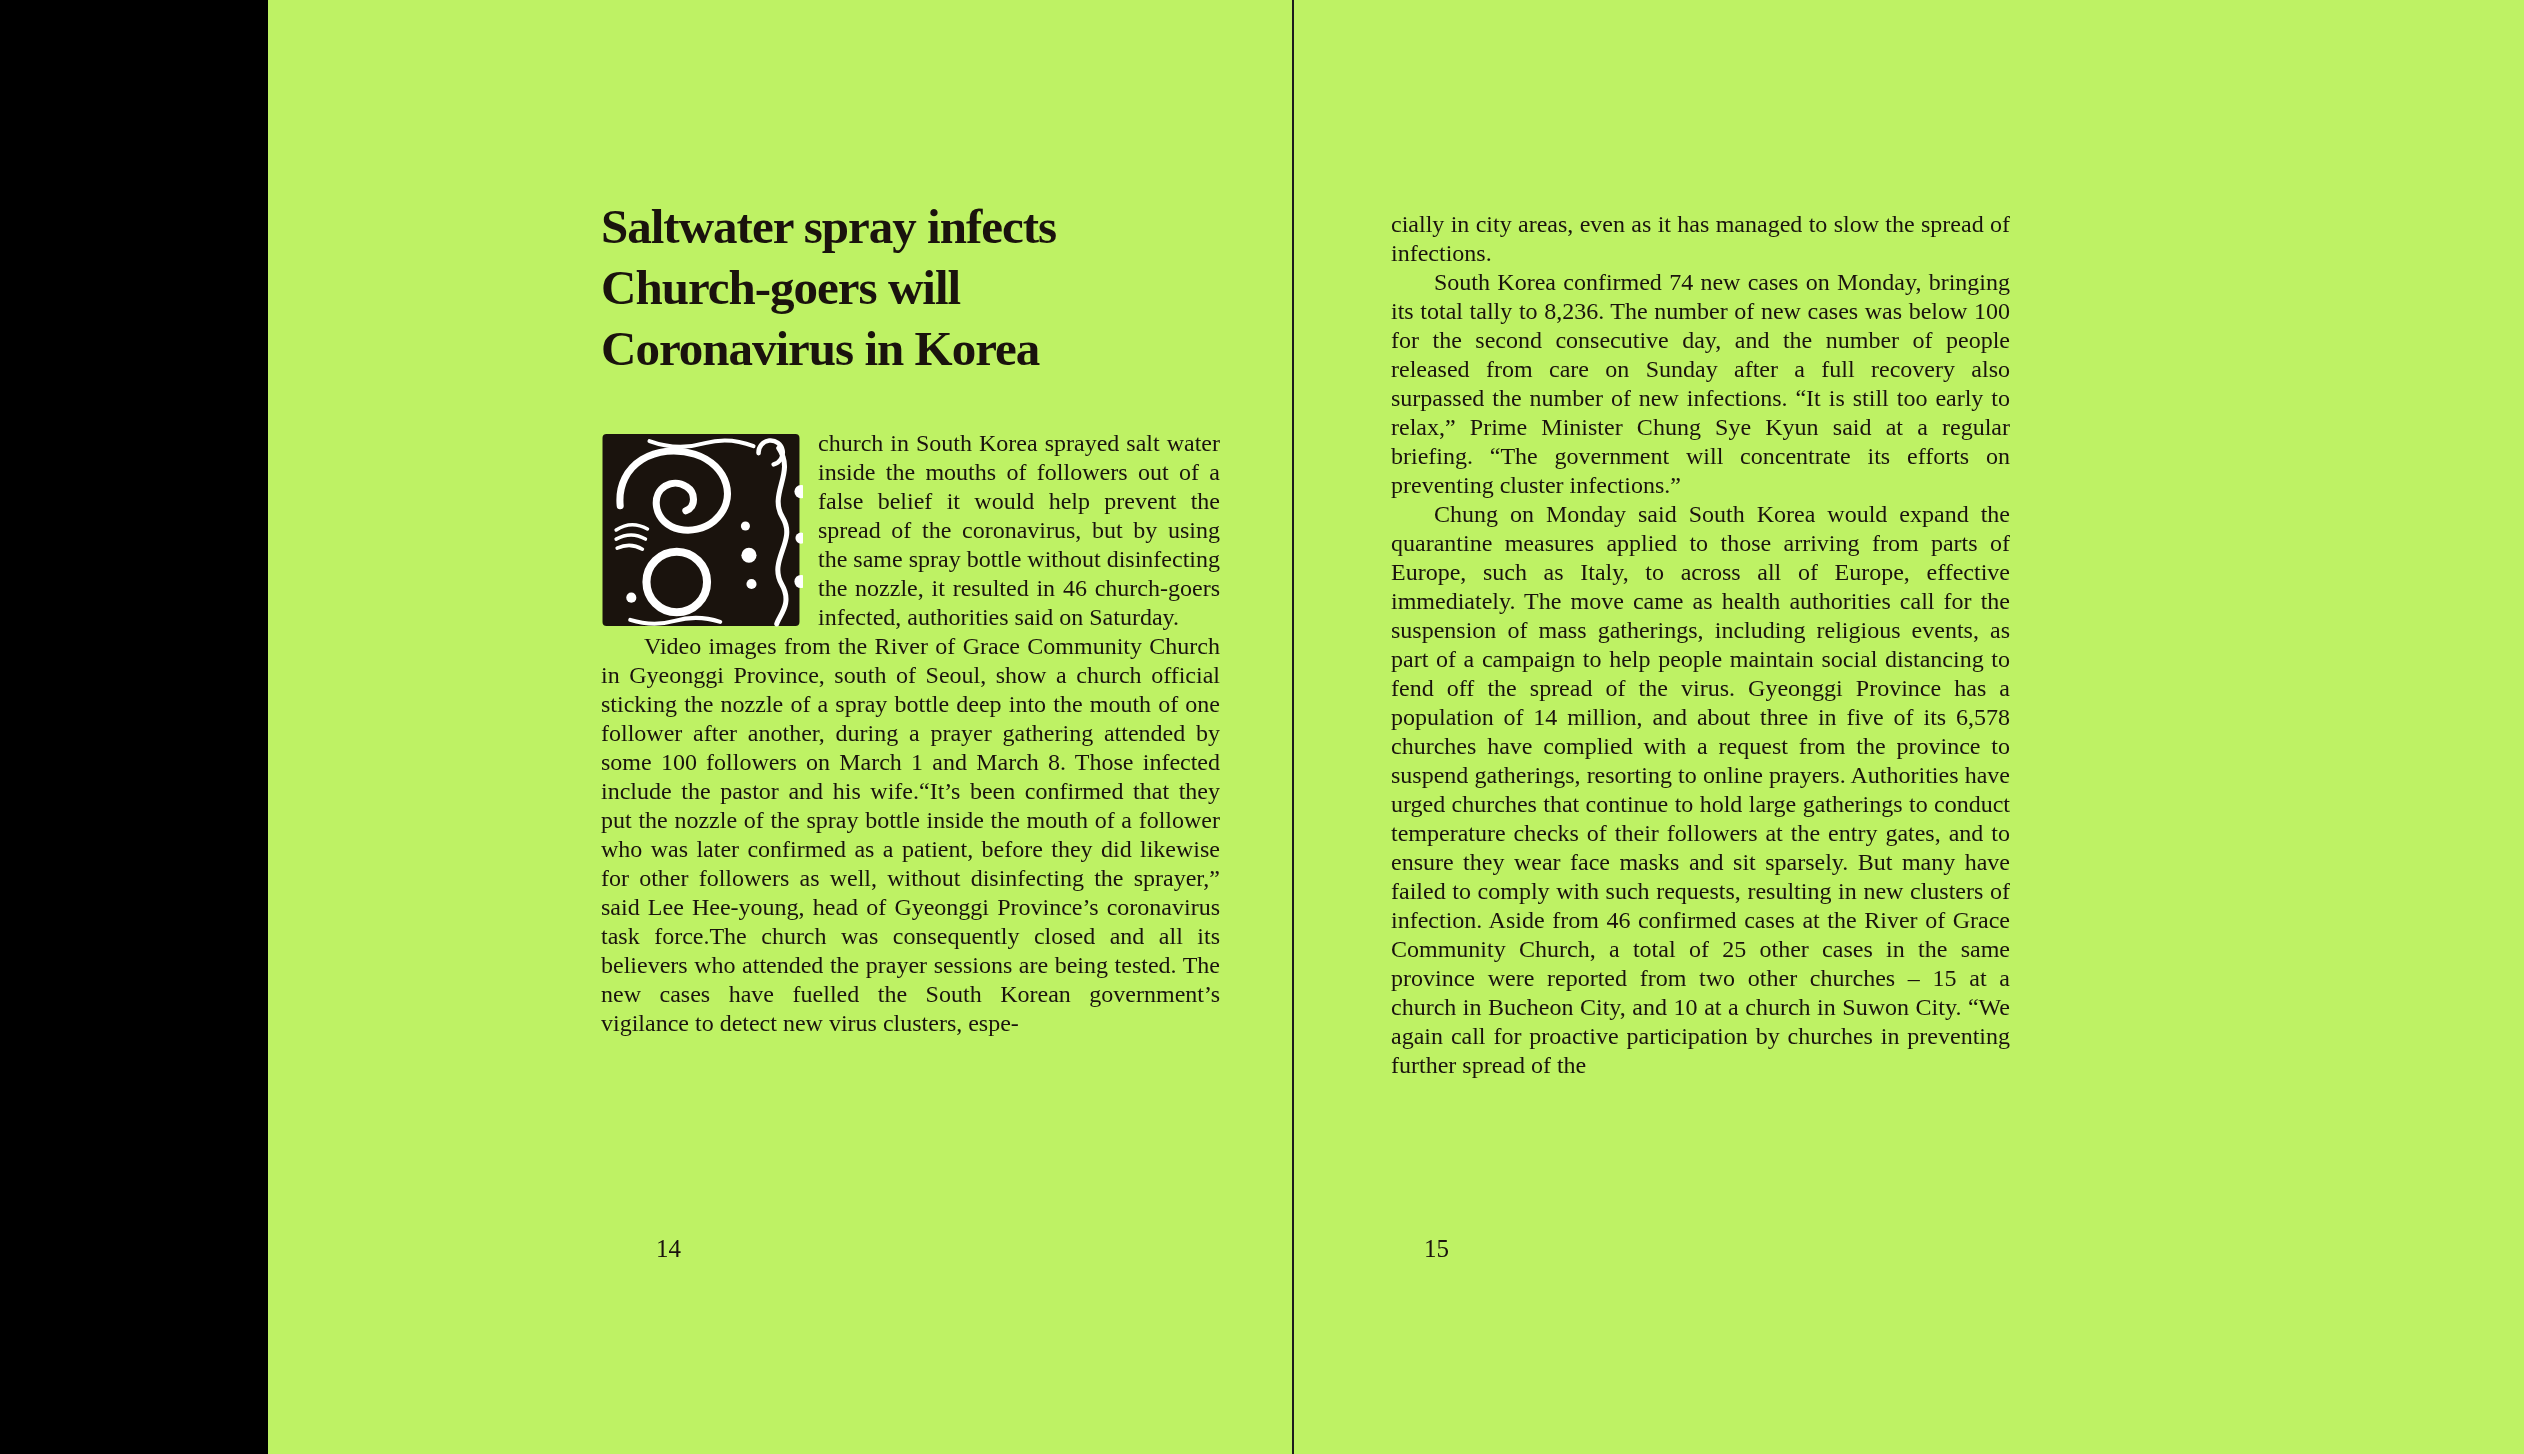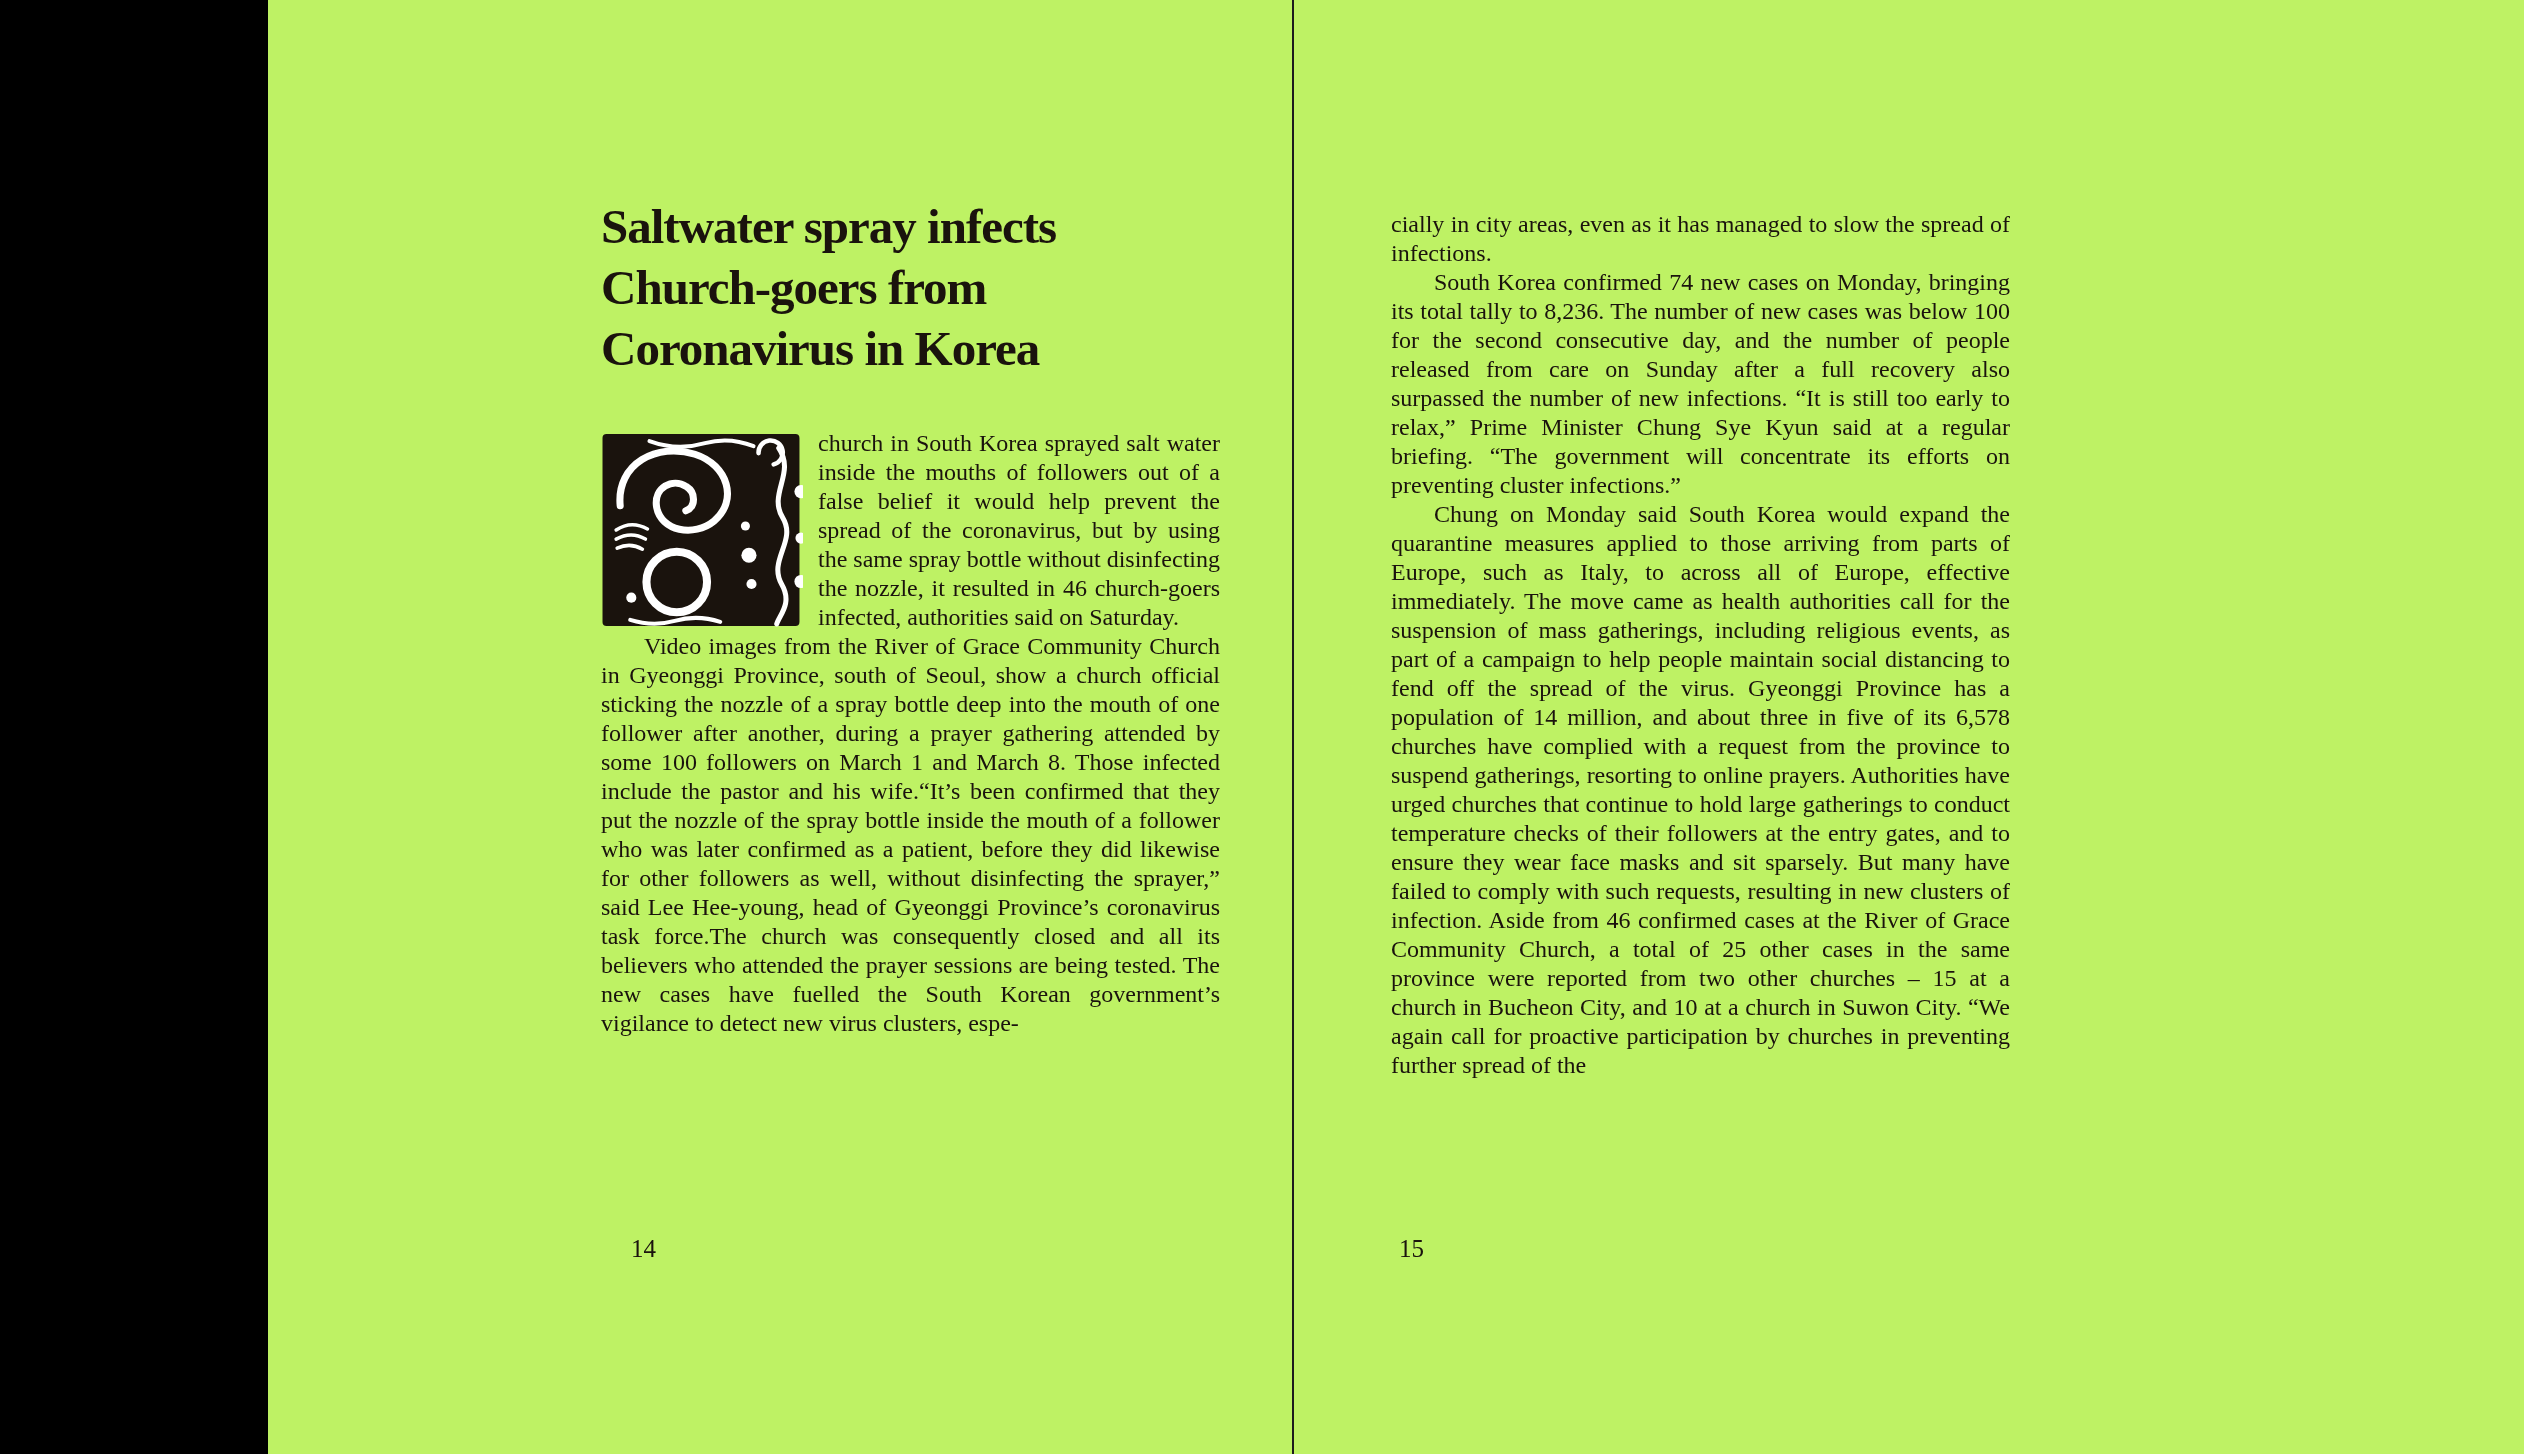--- a/index.html
+++ b/index.html
@@ -57,34 +57,35 @@
     float: left;
     width: 202px;
     height: 198px;
     margin: 2px 15px 0 0;
   }
   .pagenum {
     position: absolute;
     font-size: 25px;
     line-height: 25px;
     color: #1a130d;
+    margin-left: 25px;
   }
   .pagenum-left  { left: 363px;  top: 1236px; }
   .pagenum-right { left: 1131px; top: 1236px; text-align: center; }
 </style>
 </head>
 <body>
 
 <div class="canvas">
   <div class="spread">
 
     <div class="col col-left">
       <h1 class="title">
         <span class="title-line">Saltwater spray infects</span>
-        <span class="title-line">Church-goers from</span>
+        <span class="title-line">Church-goers will</span>
         <span class="title-line">Coronavirus in Korea</span>
       </h1>
 
       <div class="dropcap">
         <svg viewBox="0 0 400 392" width="202" height="198" xmlns="http://www.w3.org/2000/svg">
           <rect x="3" y="6" width="390" height="380" rx="8" fill="#1a130d"></rect>
           <g stroke="#ffffff" fill="none" stroke-linecap="round">
             <path d="M38 148 C30 64 112 22 186 46 C252 67 272 138 224 178 C184 211 118 198 110 150 C104 112 142 92 169 110 C188 122 188 150 168 158" stroke-width="14"></path>
             <path d="M312 44 a24 24 0 1 1 30 22" stroke-width="9"></path>
             <path d="M96 20 q55 20 110 4 q48 -13 96 6" stroke-width="8"></path>

